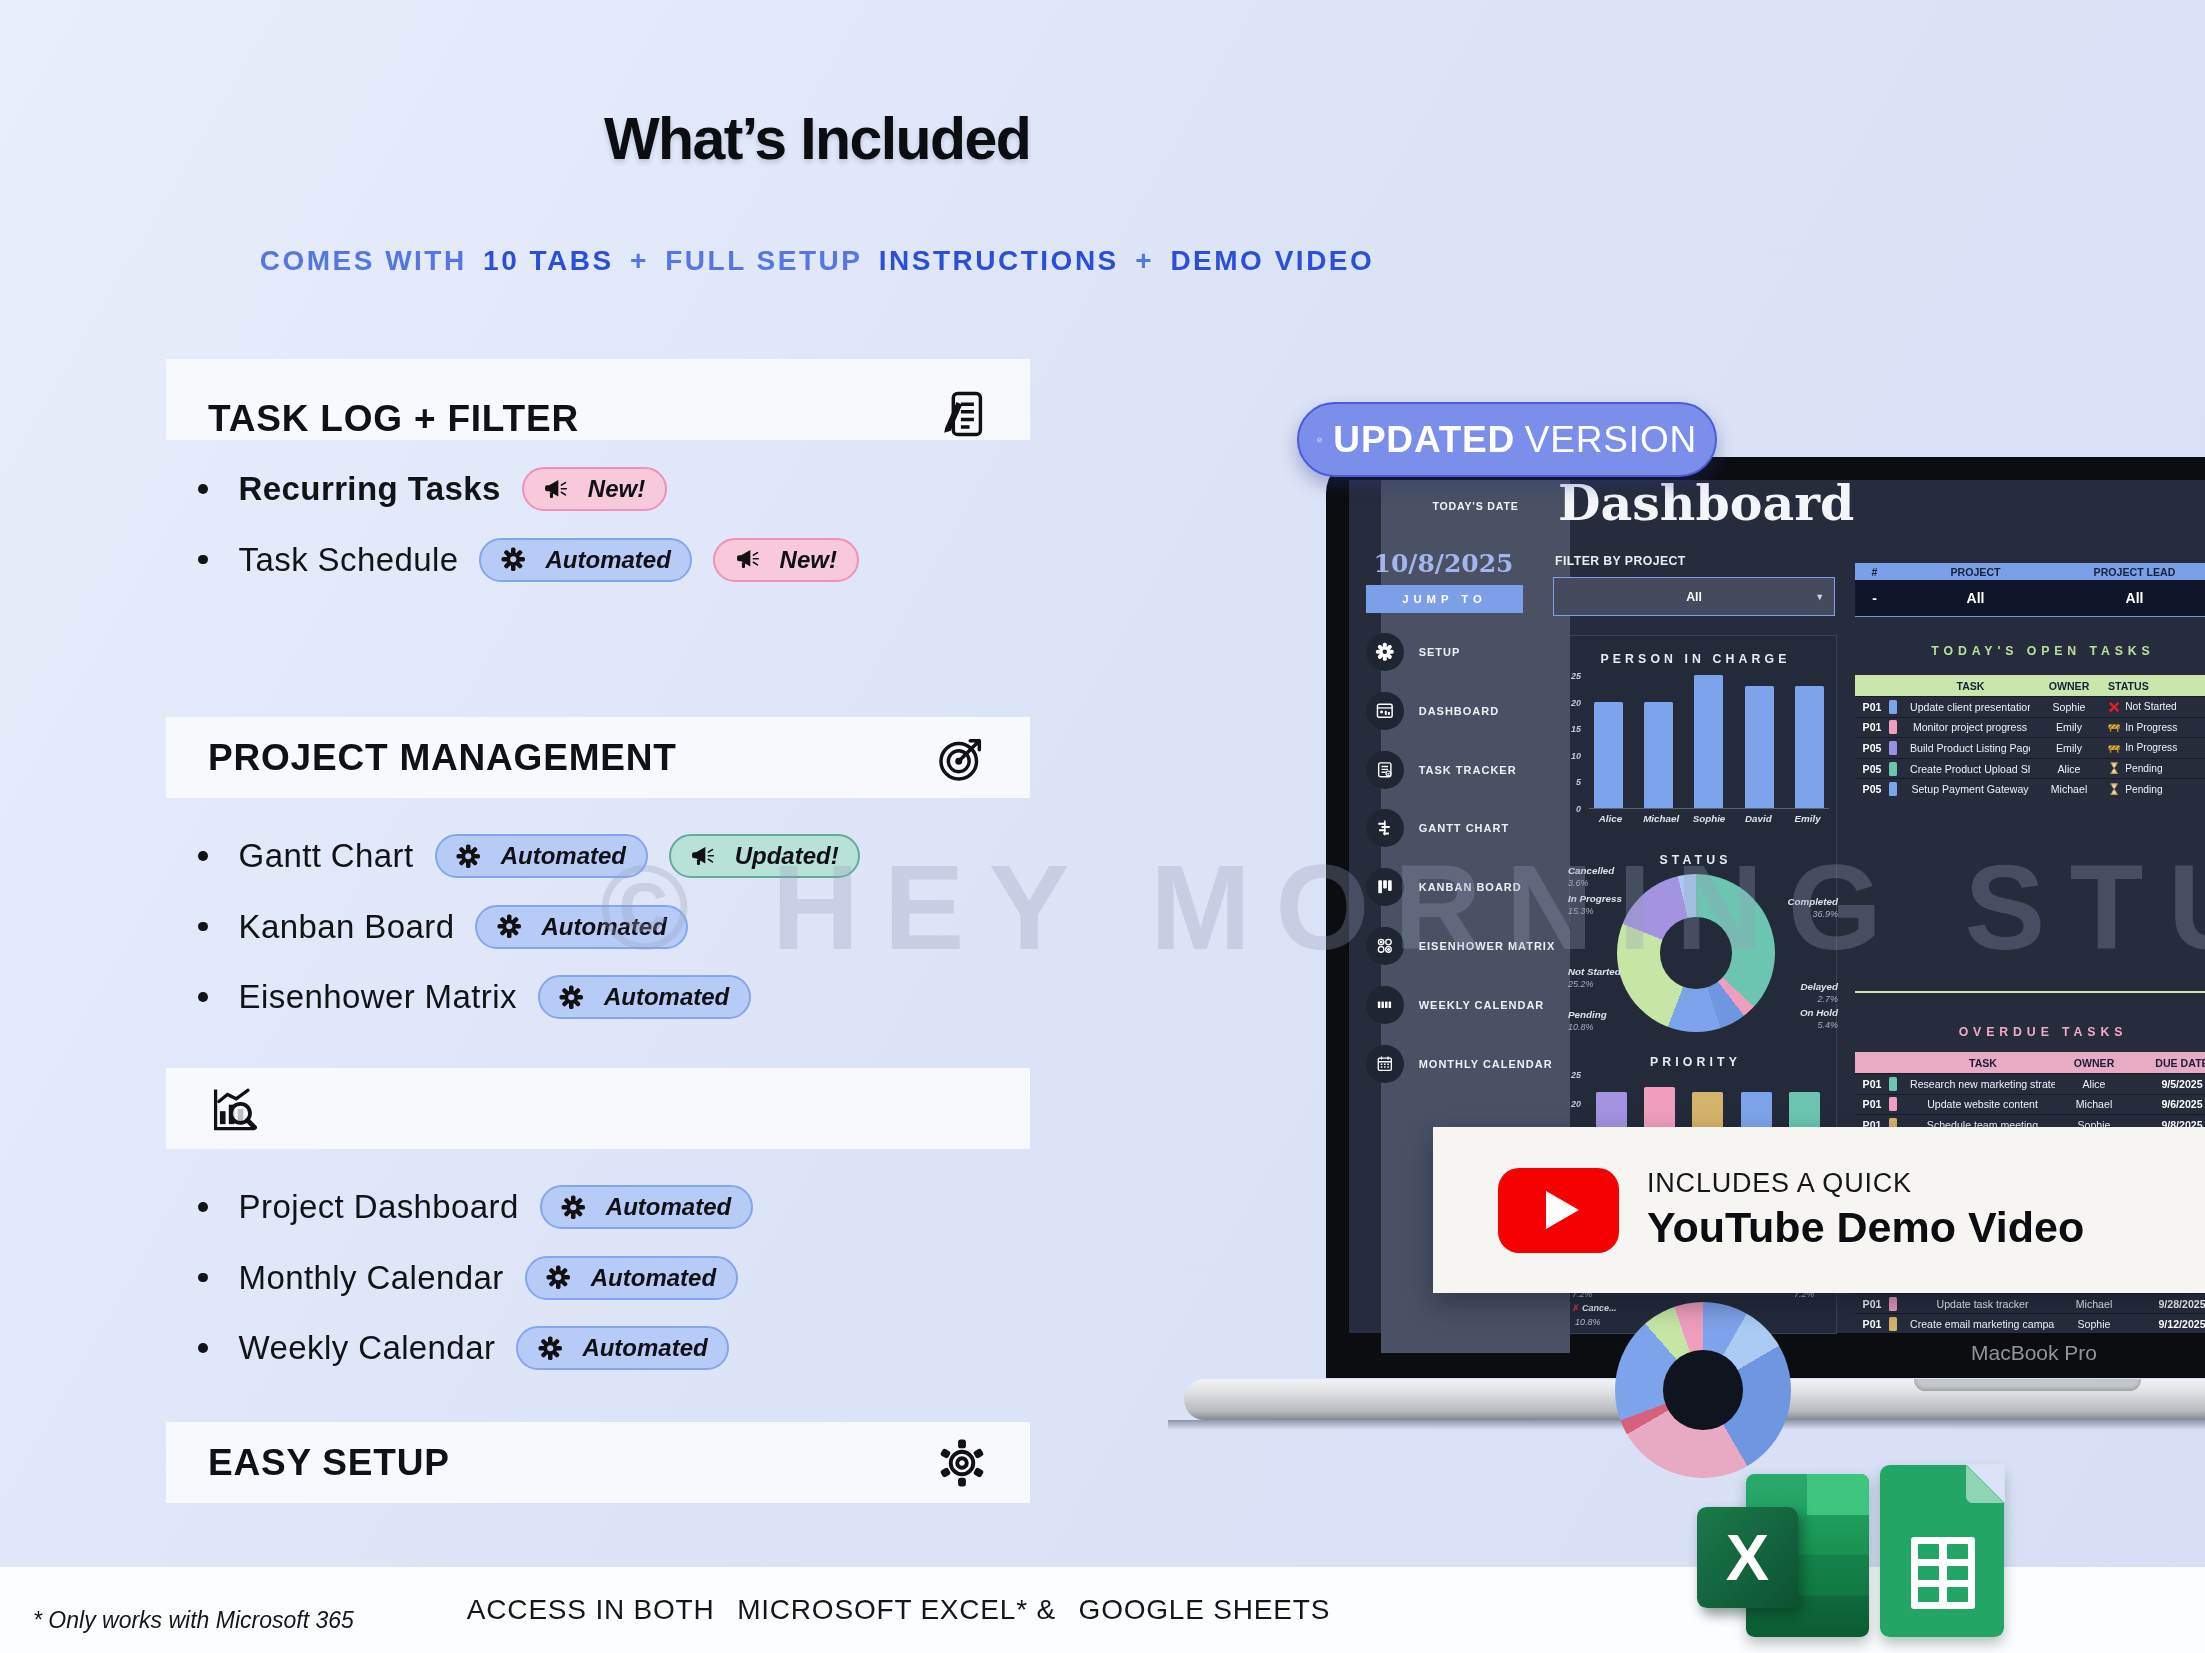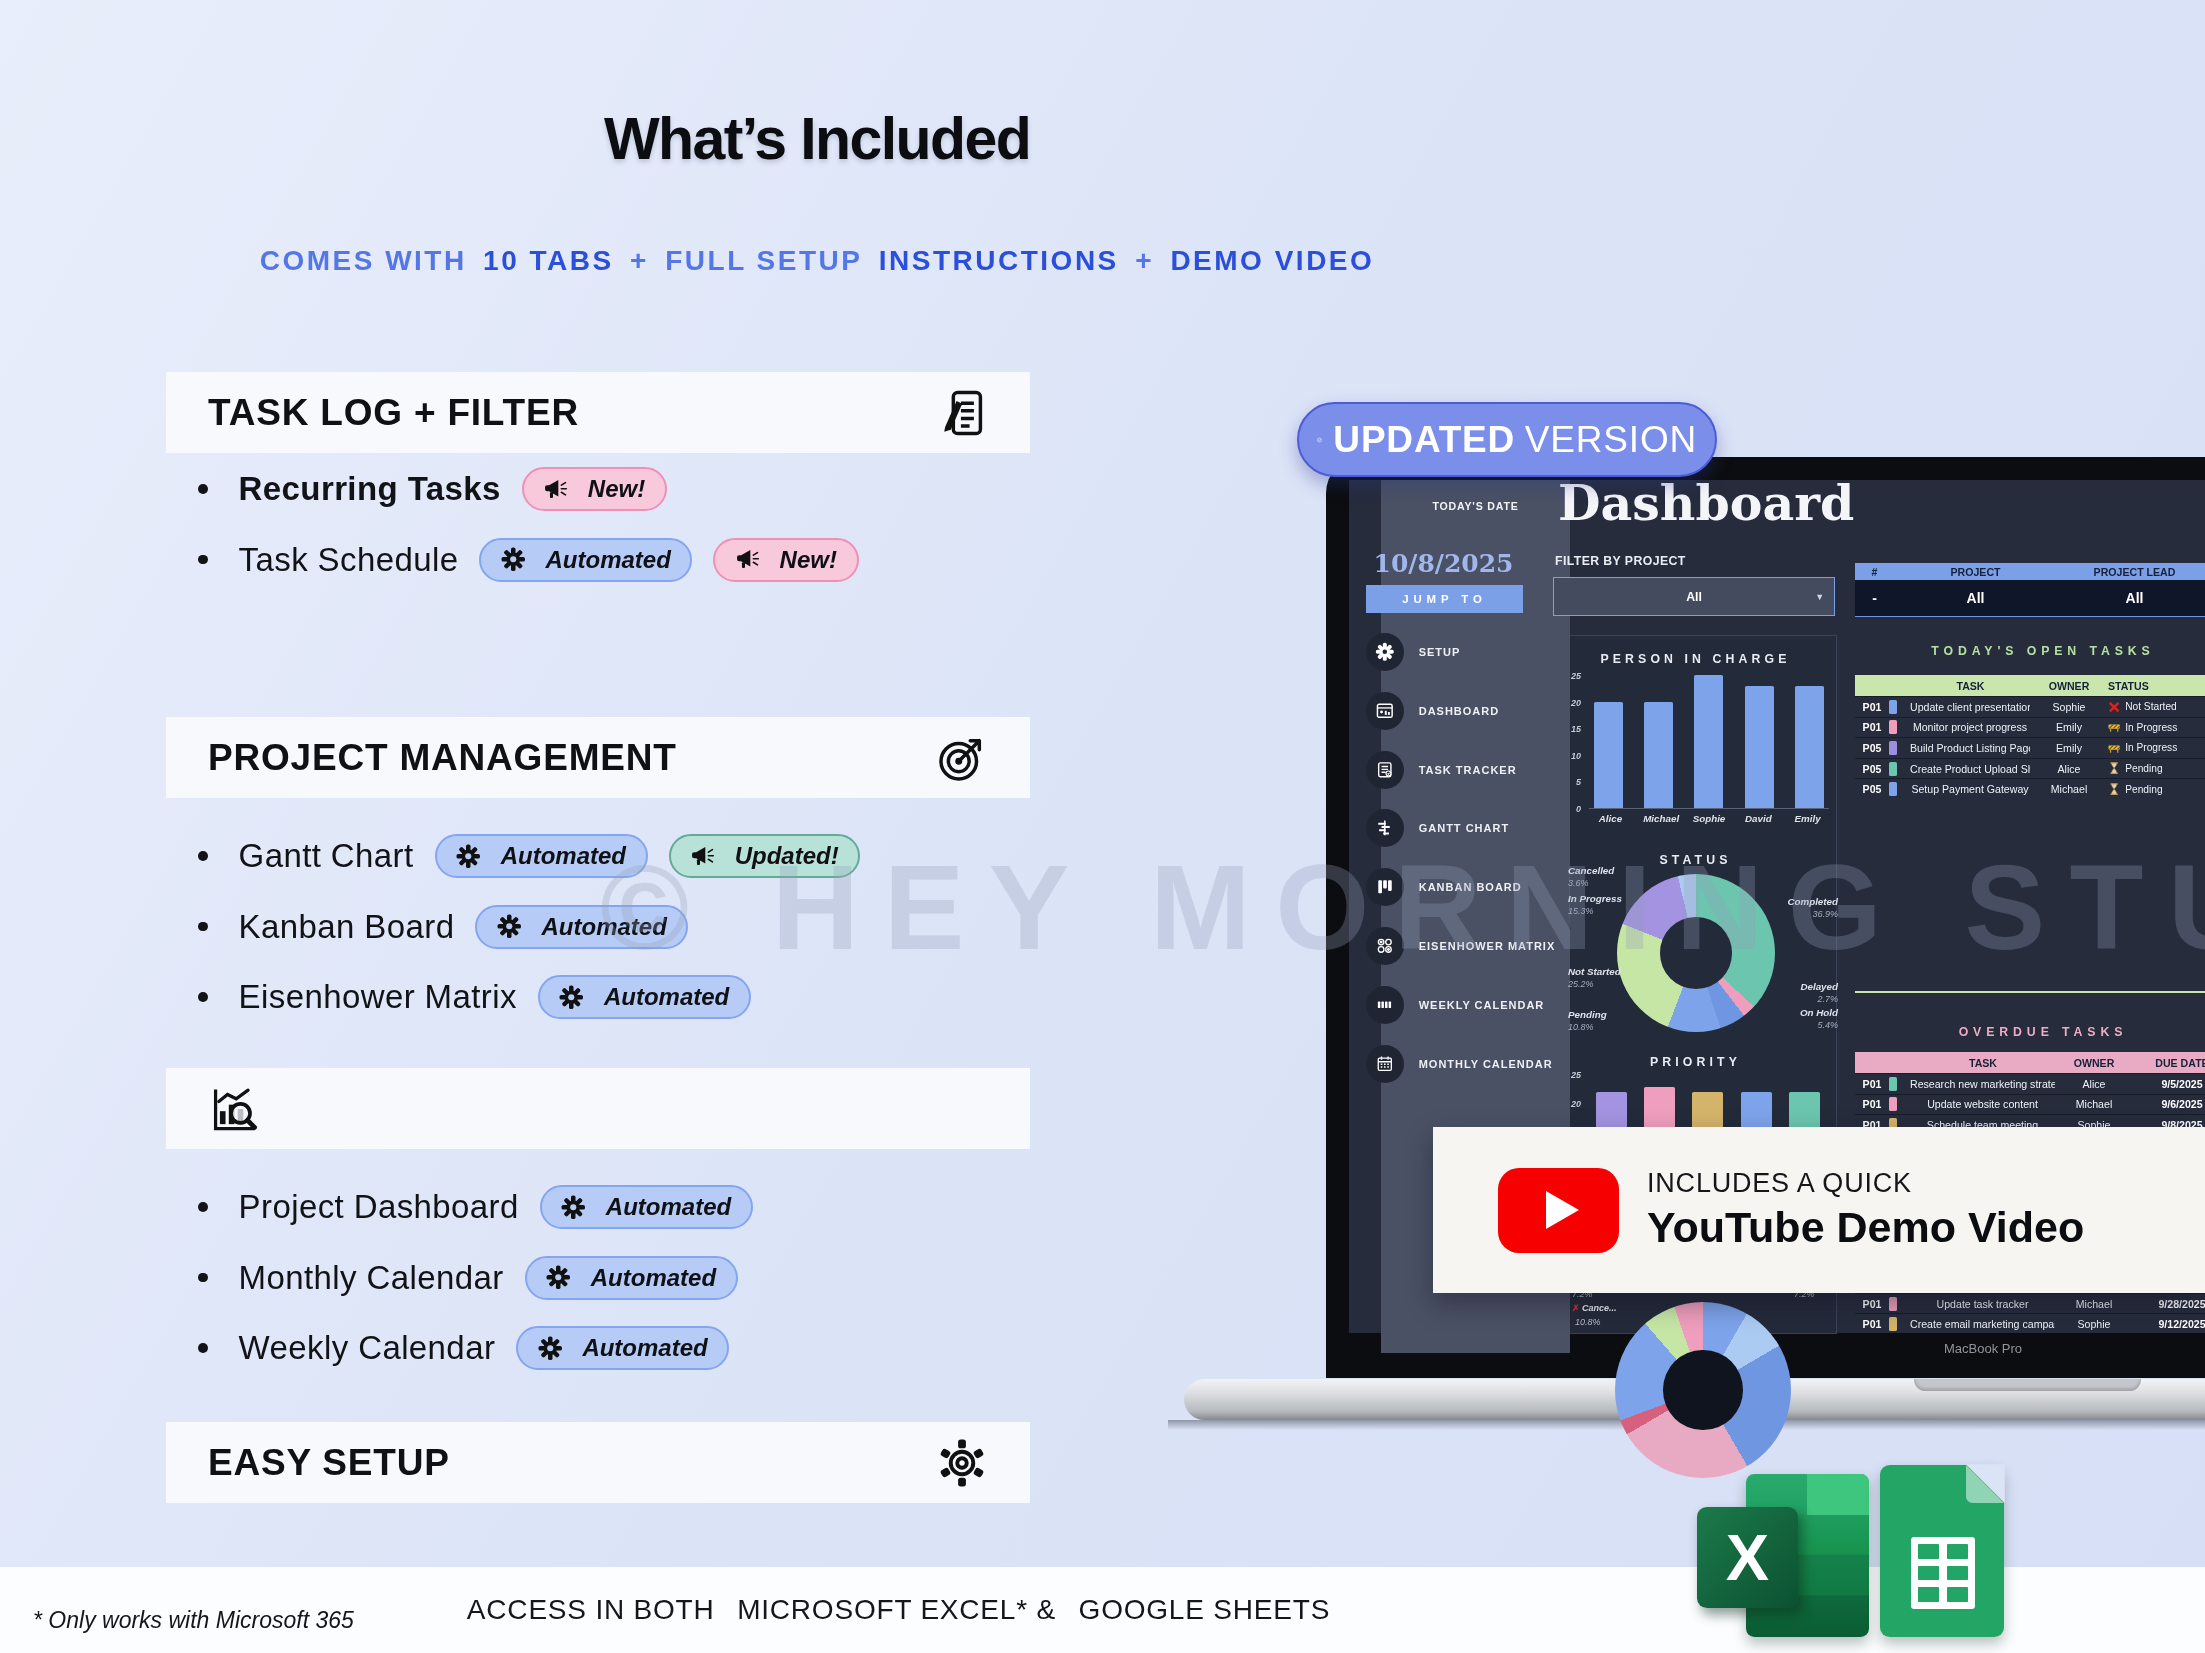--- a/index.html
+++ b/index.html
@@ -35,21 +35,21 @@
   .pill.updated{background:#b8e2d7;border:2.5px solid #63ab97;}
   
   #uv-badge{left:1297px;top:402px;width:420px;height:75px;border-radius:38px;background:#7b8eea;
     border:2.5px solid #4c5cd8;display:flex;align-items:center;gap:11.4px;padding:0 18px;box-sizing:border-box;
     box-shadow:0 8.2px 18px rgba(40,55,140,.35);z-index:60;}
   #uv-badge .uv-text{font-size:37px;color:#fff;letter-spacing:0.8px;white-space:nowrap;}
   #uv-badge b{font-weight:bold;margin-right:9.8px;}
   
   #bezel{left:1326px;top:457px;width:1045px;height:921px;background:#0c0d10;border-radius:36px 0 0 0;z-index:10;}
   #screen{left:1349px;top:480px;width:898px;height:853px;background:#262c3c;overflow:hidden;z-index:11;}
-  #mb-label{left:1944px;top:1341px;width:180px;text-align:left;font-size:13px;color:#90949c;z-index:12;}
+  #mb-label{left:1944px;top:1341px;width:180px;text-align:center;font-size:21px;color:#90949c;z-index:12;}
   #base{left:1184px;top:1379px;width:1186px;height:41px;z-index:12;border-radius:21px 0 0 21px;
     background:linear-gradient(180deg,#f2f3f5 0%,#dcdee1 35%,#b7babe 78%,#85888d 100%);}
   #base-notch{left:1914px;top:1379px;width:227px;height:12.3px;background:#c3c6ca;border-radius:0 0 11.4px 11.4px;
     box-shadow:inset 0 -2.5px 3.3px rgba(0,0,0,.18);z-index:13;}
   #ground-shadow{left:1168px;top:1420px;width:1202px;height:9.8px;z-index:9;
     background:linear-gradient(180deg,rgba(70,75,90,.5),rgba(70,75,90,0));}
   
   #side{left:1349px;top:480px;width:189px;height:853px;background:#4a5164;z-index:12;margin-left:32px;}
   #side-date{left:1349px;top:549px;width:189px;text-align:center;font-family:"DejaVu Serif",serif;
     font-size:25px;font-weight:bold;color:#a0b6ec;z-index:13;}
@@ -155,21 +155,21 @@
 
 <div id="page">
 
   <div class="abs" id="footer-band"></div>
 
   <div class="abs" id="main-title">What’s Included</div>
   <div class="abs" id="subtitle">
     <span class="lt">COMES WITH</span><span class="bd">10 TABS</span><span class="lt">+</span><span class="lt">FULL SETUP</span><span class="bd">INSTRUCTIONS</span><span class="lt">+</span><span class="bd">DEMO VIDEO</span>
   </div>
 
-  <div class="abs sec-bar" style="top:372px;">
+  <div class="abs sec-bar" style="top:359px;align-items:flex-end;">
     <span class="sec-label">TASK LOG + FILTER</span>
     <span class="sec-icon">
       <svg viewBox="0 0 24 24" fill="none" stroke="#111" stroke-width="1.6" width="52" height="52">
         <rect x="8" y="2.5" width="12.5" height="19" rx="2"></rect>
         <path d="M11.5 7.5h6M11.5 11h6M11.5 14.5h6M11.5 18h4"></path>
         <path d="M4.2 18.5L9.5 6.5l2.6 1.2-5.3 12-3 1z" fill="#111" stroke="none"></path>
       </svg>
     </span>
   </div>
   <div class="abs bullets" style="top:466px;">

